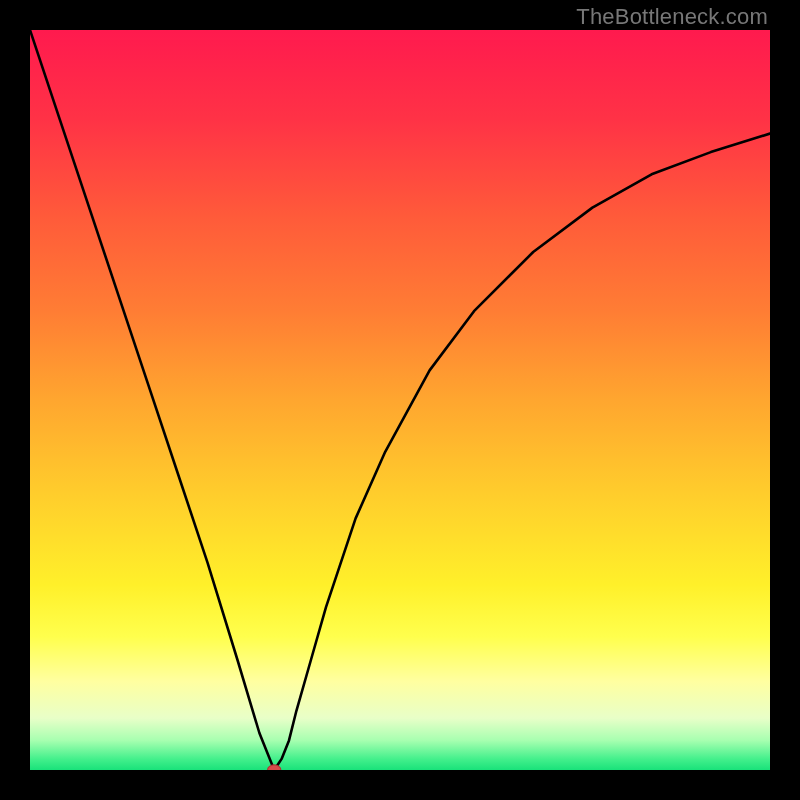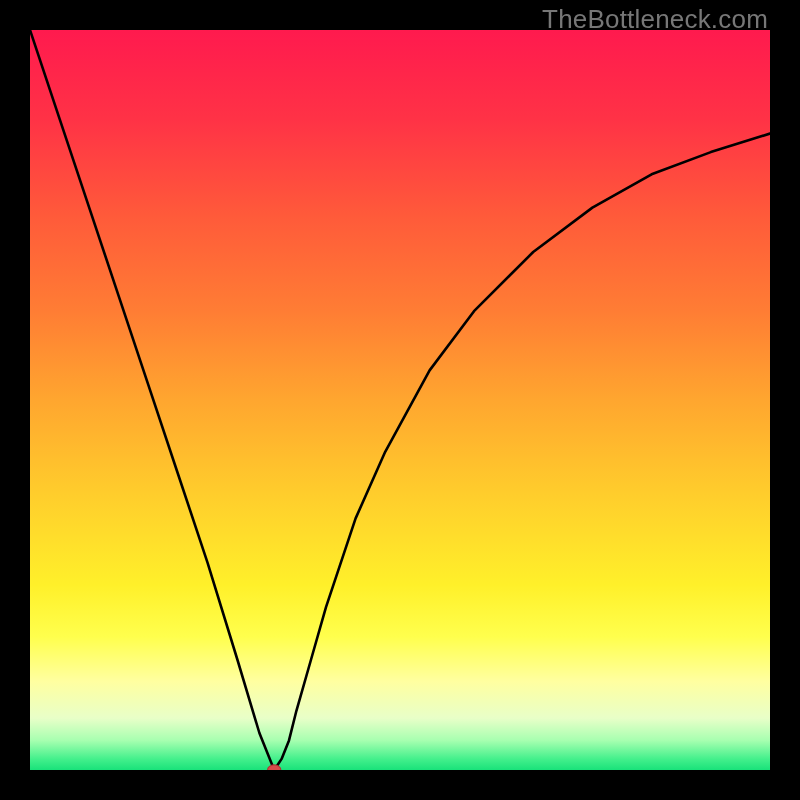--- a/index.html
+++ b/index.html
@@ -27,21 +27,21 @@
   }
   .gradient-bg {
     position: absolute;
     left: 0; top: 0; right: 0; bottom: 0;
   }
   .watermark {
     position: absolute;
     top: 4px;
     right: 32px;
     color: #777;
-    font-size: 26px;
+    font-size: 22px;
     font-weight: 500;
     letter-spacing: 0.2px;
   }
   svg.curve {
     position: absolute;
     left: 0; top: 0;
     width: 100%;
     height: 100%;
   }
 </style>

